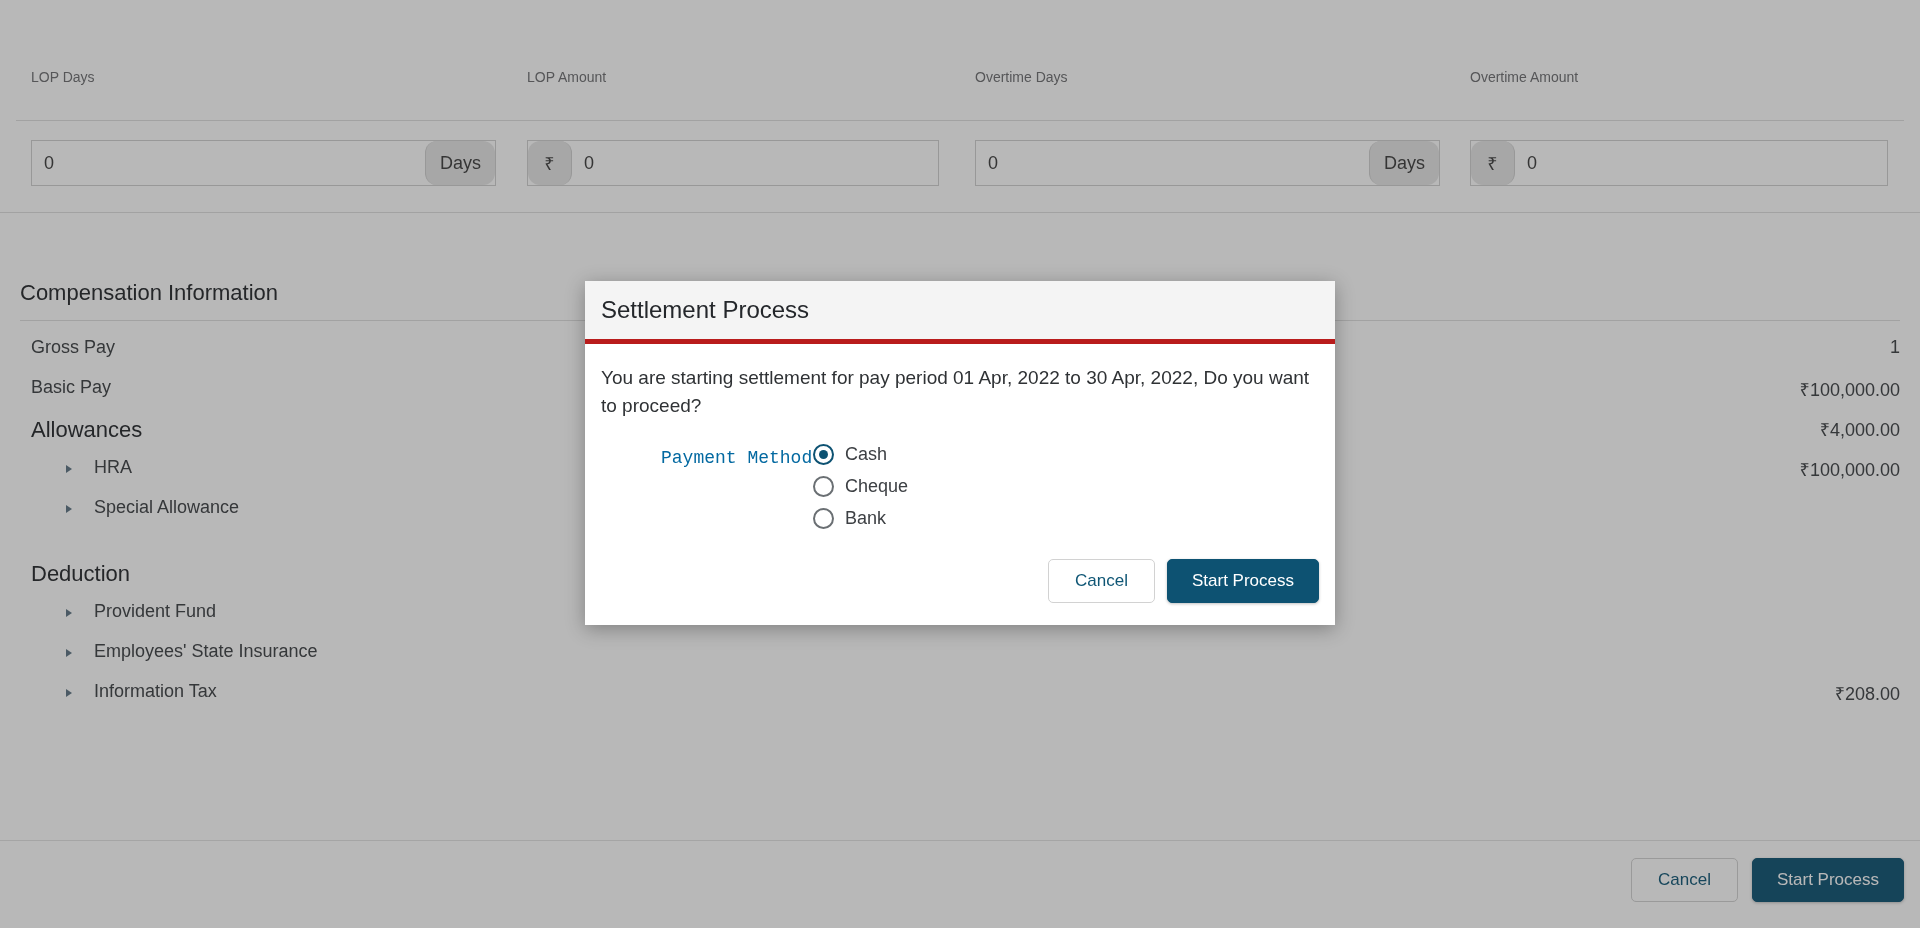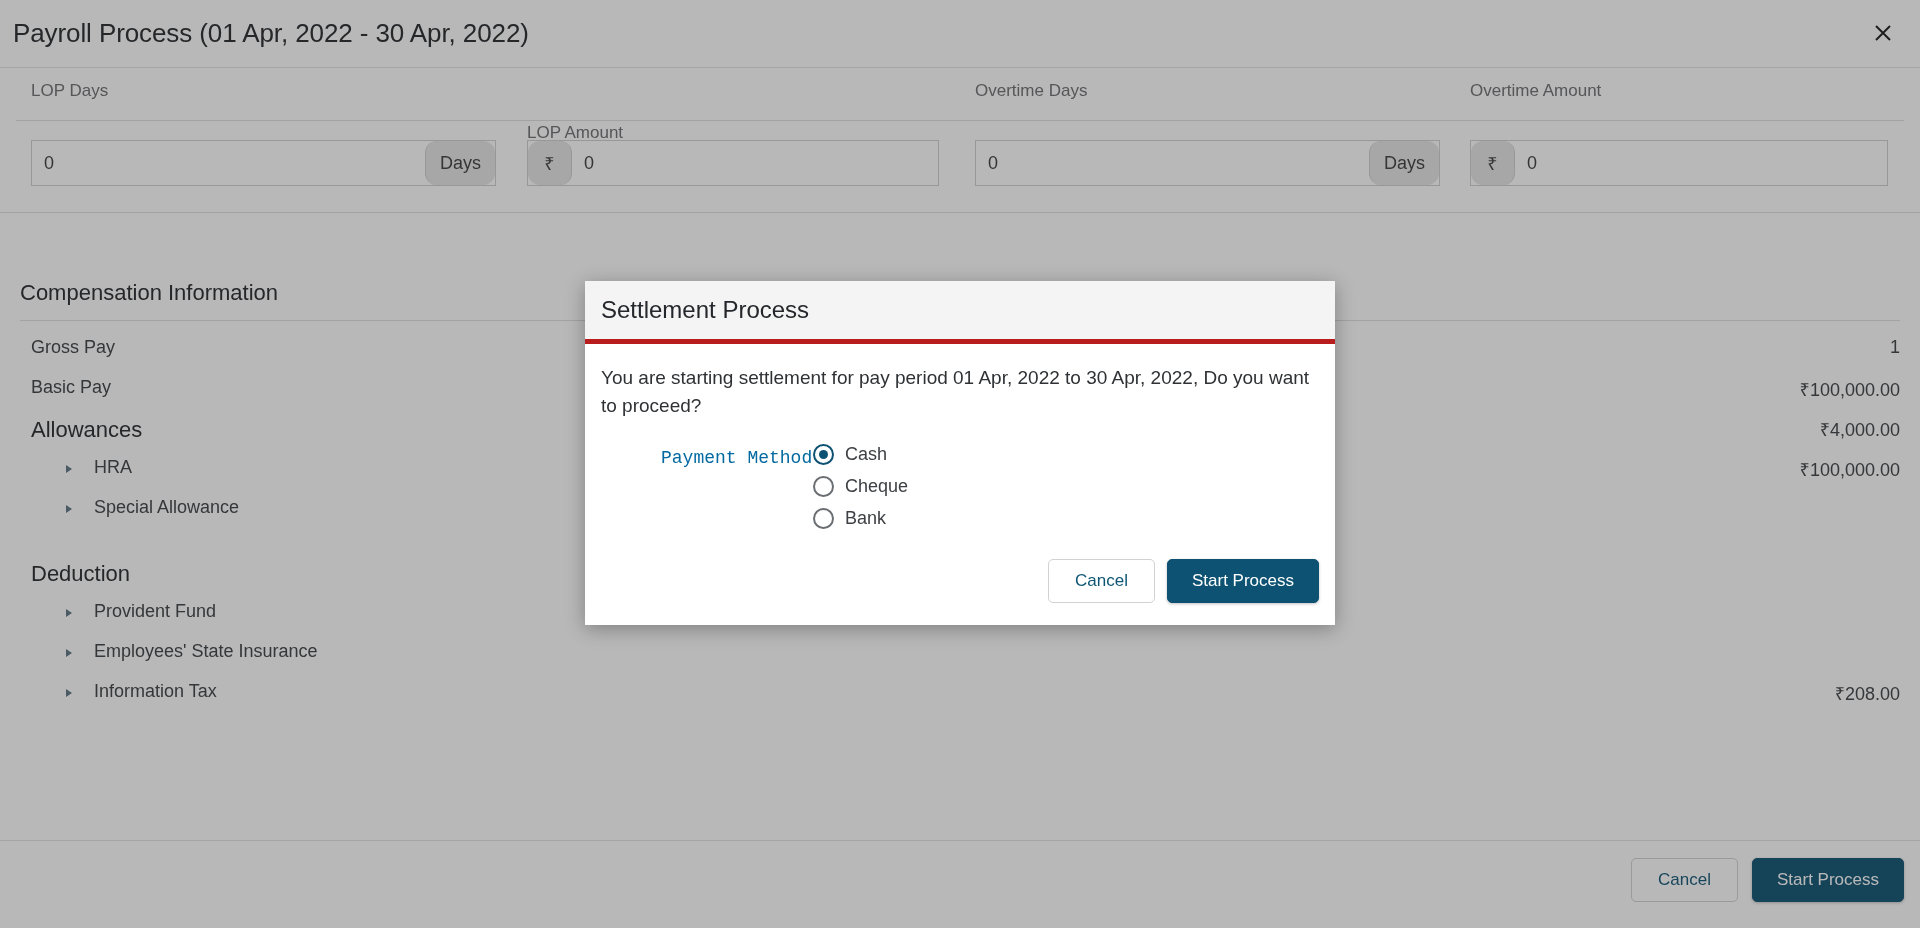--- a/index.html
+++ b/index.html
@@ -47,28 +47,28 @@
   .close-btn svg { display: block; }
 
   
   .fields-row {
     position: absolute;
     left: 0; top: 68px;
     width: 1920px; height: 45px;
   }
   .field-label {
     position: absolute;
-    top: 13px;
-    font-size: 17px;
+    top: 1px;
+    font-size: 14px;
     color: #6d6e71;
     white-space: nowrap;
     text-align: right;
   }
   .fl-1 { left: 31px; }
-  .fl-2 { left: 527px; margin-top: 42px; }
+  .fl-2 { left: 527px; }
   .fl-3 { left: 975px; }
   .fl-4 { left: 1470px; }
 
   .fields-divider {
     position: absolute;
     left: 16px; top: 120px;
     width: 1888px; height: 1px;
     background: #dedede;
   }
 
@@ -306,28 +306,20 @@
     justify-content: flex-end;
     gap: 12px;
     padding: 30px 16px 22px 16px;
   }
 </style>
 </head>
 <body>
 
 <div id="page">
 
-  <div class="titlebar">
-    <div class="titlebar-text">Payroll Process (01 Apr, 2022 - 30 Apr, 2022)</div>
-    <div class="close-btn">
-      <svg width="20" height="20" viewBox="0 0 20 20" aria-hidden="true">
-        <path d="M3 3 L17 17 M17 3 L3 17" stroke="#1c1c1c" stroke-width="2" fill="none"></path>
-      </svg>
-    </div>
-  </div>
 
   <div class="fields-row">
     <div class="field-label fl-1">LOP Days</div>
     <div class="field-label fl-2">LOP Amount</div>
     <div class="field-label fl-3">Overtime Days</div>
     <div class="field-label fl-4">Overtime Amount</div>
   </div>
   <div class="fields-divider"></div>
 
   <div class="inputs-row">

